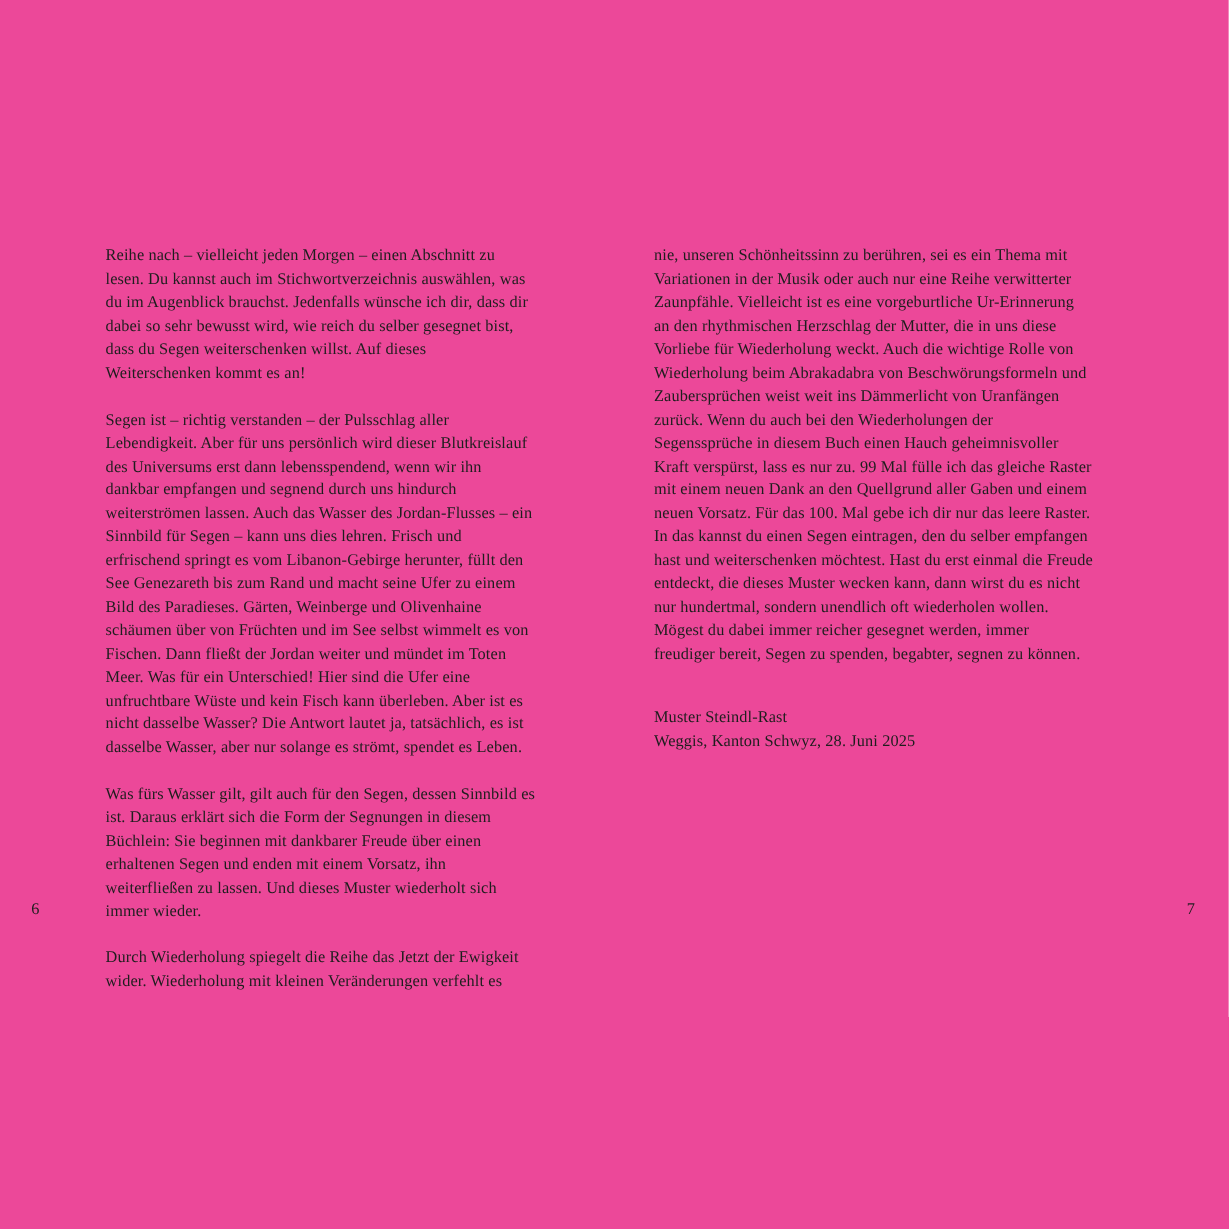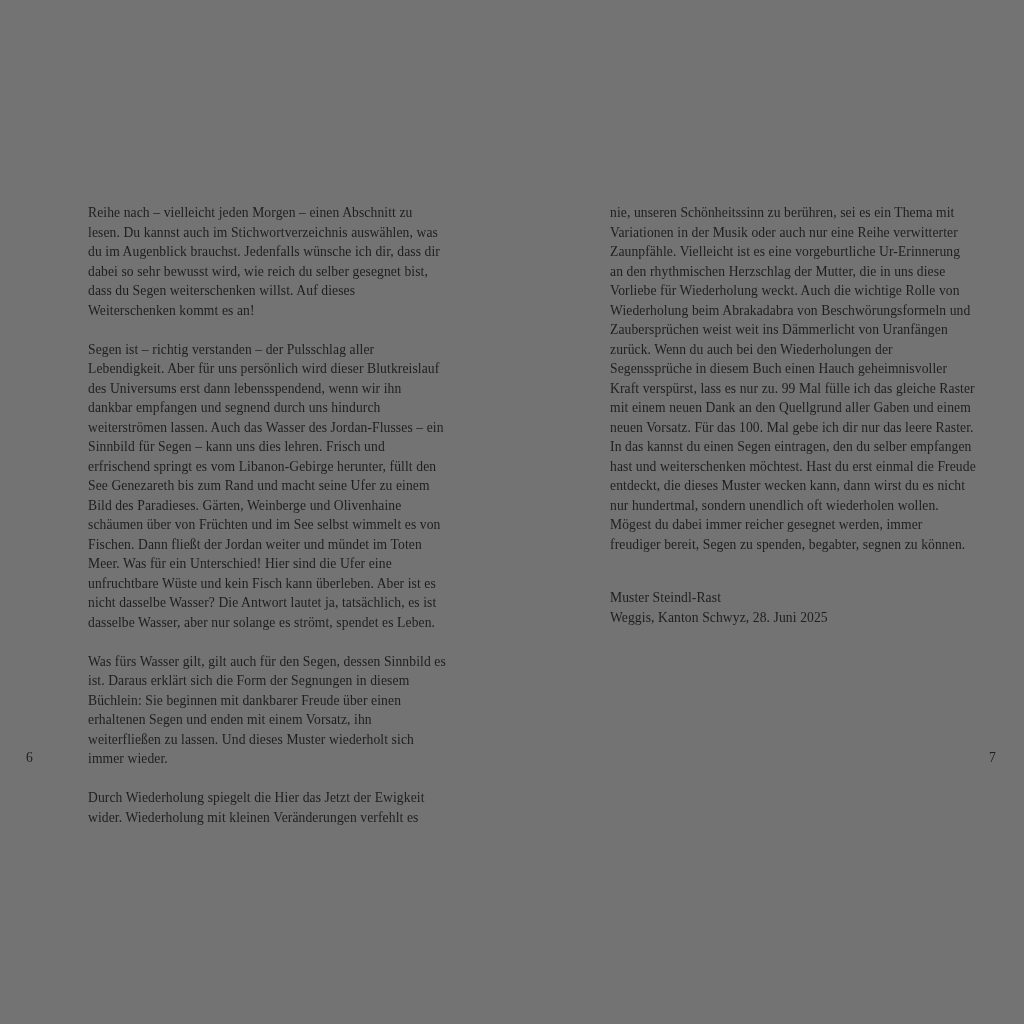--- a/index.html
+++ b/index.html
@@ -11,32 +11,32 @@
     width: 1024px;
     height: 1024px;
     position: relative;
     font-family: "Liberation Serif", "DejaVu Serif", serif;
     color: #1e1e1e;
     -webkit-font-smoothing: antialiased;
   }
   .spread {
     position: absolute;
     inset: 0;
-    background: #737373;
+    background: #ec4899;
   }
   .page {
     position: absolute;
     top: 203px;
   }
   .page-left {
     left: 88px;
     width: 358px;
   }
   .page-right {
-    left: 610px;
+    left: 545px;
     width: 366px;
   }
   .para {
     margin: 0 0 19.5px 0;
     font-size: 13.6px;
     line-height: 19.5px;
     text-align: left;
     letter-spacing: 0.1px;
   }
   .para:last-child {
@@ -67,21 +67,21 @@
 </style>
 </head>
 <body>
 
 <div class="spread">
 
   <div class="page page-left">
     <p class="para">Reihe nach – vielleicht jeden Morgen – einen Abschnitt zu lesen. Du kannst auch im Stichwortverzeichnis auswählen, was du im Augenblick brauchst. Jedenfalls wünsche ich dir, dass dir dabei so sehr bewusst wird, wie reich du selber gesegnet bist, dass du Segen weiterschenken willst. Auf dieses Weiterschenken kommt es an!</p>
     <p class="para">Segen ist – richtig verstanden – der Pulsschlag aller Lebendigkeit. Aber für uns persönlich wird dieser Blutkreislauf des Universums erst dann lebensspendend, wenn wir ihn dankbar empfangen und segnend durch uns hindurch weiterströmen lassen. Auch das Wasser des Jordan-Flusses – ein Sinnbild für Segen – kann uns dies lehren. Frisch und erfrischend springt es vom Libanon-Gebirge herunter, füllt den See Genezareth bis zum Rand und macht seine Ufer zu einem Bild des Paradieses. Gärten, Weinberge und Olivenhaine schäumen über von Früchten und im See selbst wimmelt es von Fischen. Dann fließt der Jordan weiter und mündet im Toten Meer. Was für ein Unterschied! Hier sind die Ufer eine unfruchtbare Wüste und kein Fisch kann überleben. Aber ist es nicht dasselbe Wasser? Die Antwort lautet ja, tatsächlich, es ist dasselbe Wasser, aber nur solange es strömt, spendet es Leben.</p>
     <p class="para">Was fürs Wasser gilt, gilt auch für den Segen, dessen Sinnbild es ist. Daraus erklärt sich die Form der Segnungen in diesem Büchlein: Sie beginnen mit dankbarer Freude über einen erhaltenen Segen und enden mit einem Vorsatz, ihn weiterfließen zu lassen. Und dieses Muster wiederholt sich immer wieder.</p>
-    <p class="para">Durch Wiederholung spiegelt die Hier das Jetzt der Ewigkeit wider. Wiederholung mit kleinen Veränderungen verfehlt es</p>
+    <p class="para">Durch Wiederholung spiegelt die Reihe das Jetzt der Ewigkeit wider. Wiederholung mit kleinen Veränderungen verfehlt es</p>
   </div>
 
   <div class="page page-right">
     <p class="para">nie, unseren Schönheitssinn zu berühren, sei es ein Thema mit Variationen in der Musik oder auch nur eine Reihe verwitterter Zaunpfähle. Vielleicht ist es eine vorgeburtliche Ur-Erinnerung an den rhythmischen Herzschlag der Mutter, die in uns diese Vorliebe für Wiederholung weckt. Auch die wichtige Rolle von Wiederholung beim Abrakadabra von Beschwörungsformeln und Zaubersprüchen weist weit ins Dämmerlicht von Uranfängen zurück. Wenn du auch bei den Wiederholungen der Segenssprüche in diesem Buch einen Hauch geheimnisvoller Kraft verspürst, lass es nur zu. 99 Mal fülle ich das gleiche Raster mit einem neuen Dank an den Quellgrund aller Gaben und einem neuen Vorsatz. Für das 100. Mal gebe ich dir nur das leere Raster. In das kannst du einen Segen eintragen, den du selber empfangen hast und weiterschenken möchtest. Hast du erst einmal die Freude entdeckt, die dieses Muster wecken kann, dann wirst du es nicht nur hundertmal, sondern unendlich oft wiederholen wollen. Mögest du dabei immer reicher gesegnet werden, immer freudiger bereit, Segen zu spenden, begabter, segnen zu können.</p>
     <div class="signature">
       <p>Muster Steindl-Rast</p>
       <p>Weggis, Kanton Schwyz, 28. Juni 2025</p>
     </div>
   </div>
 

